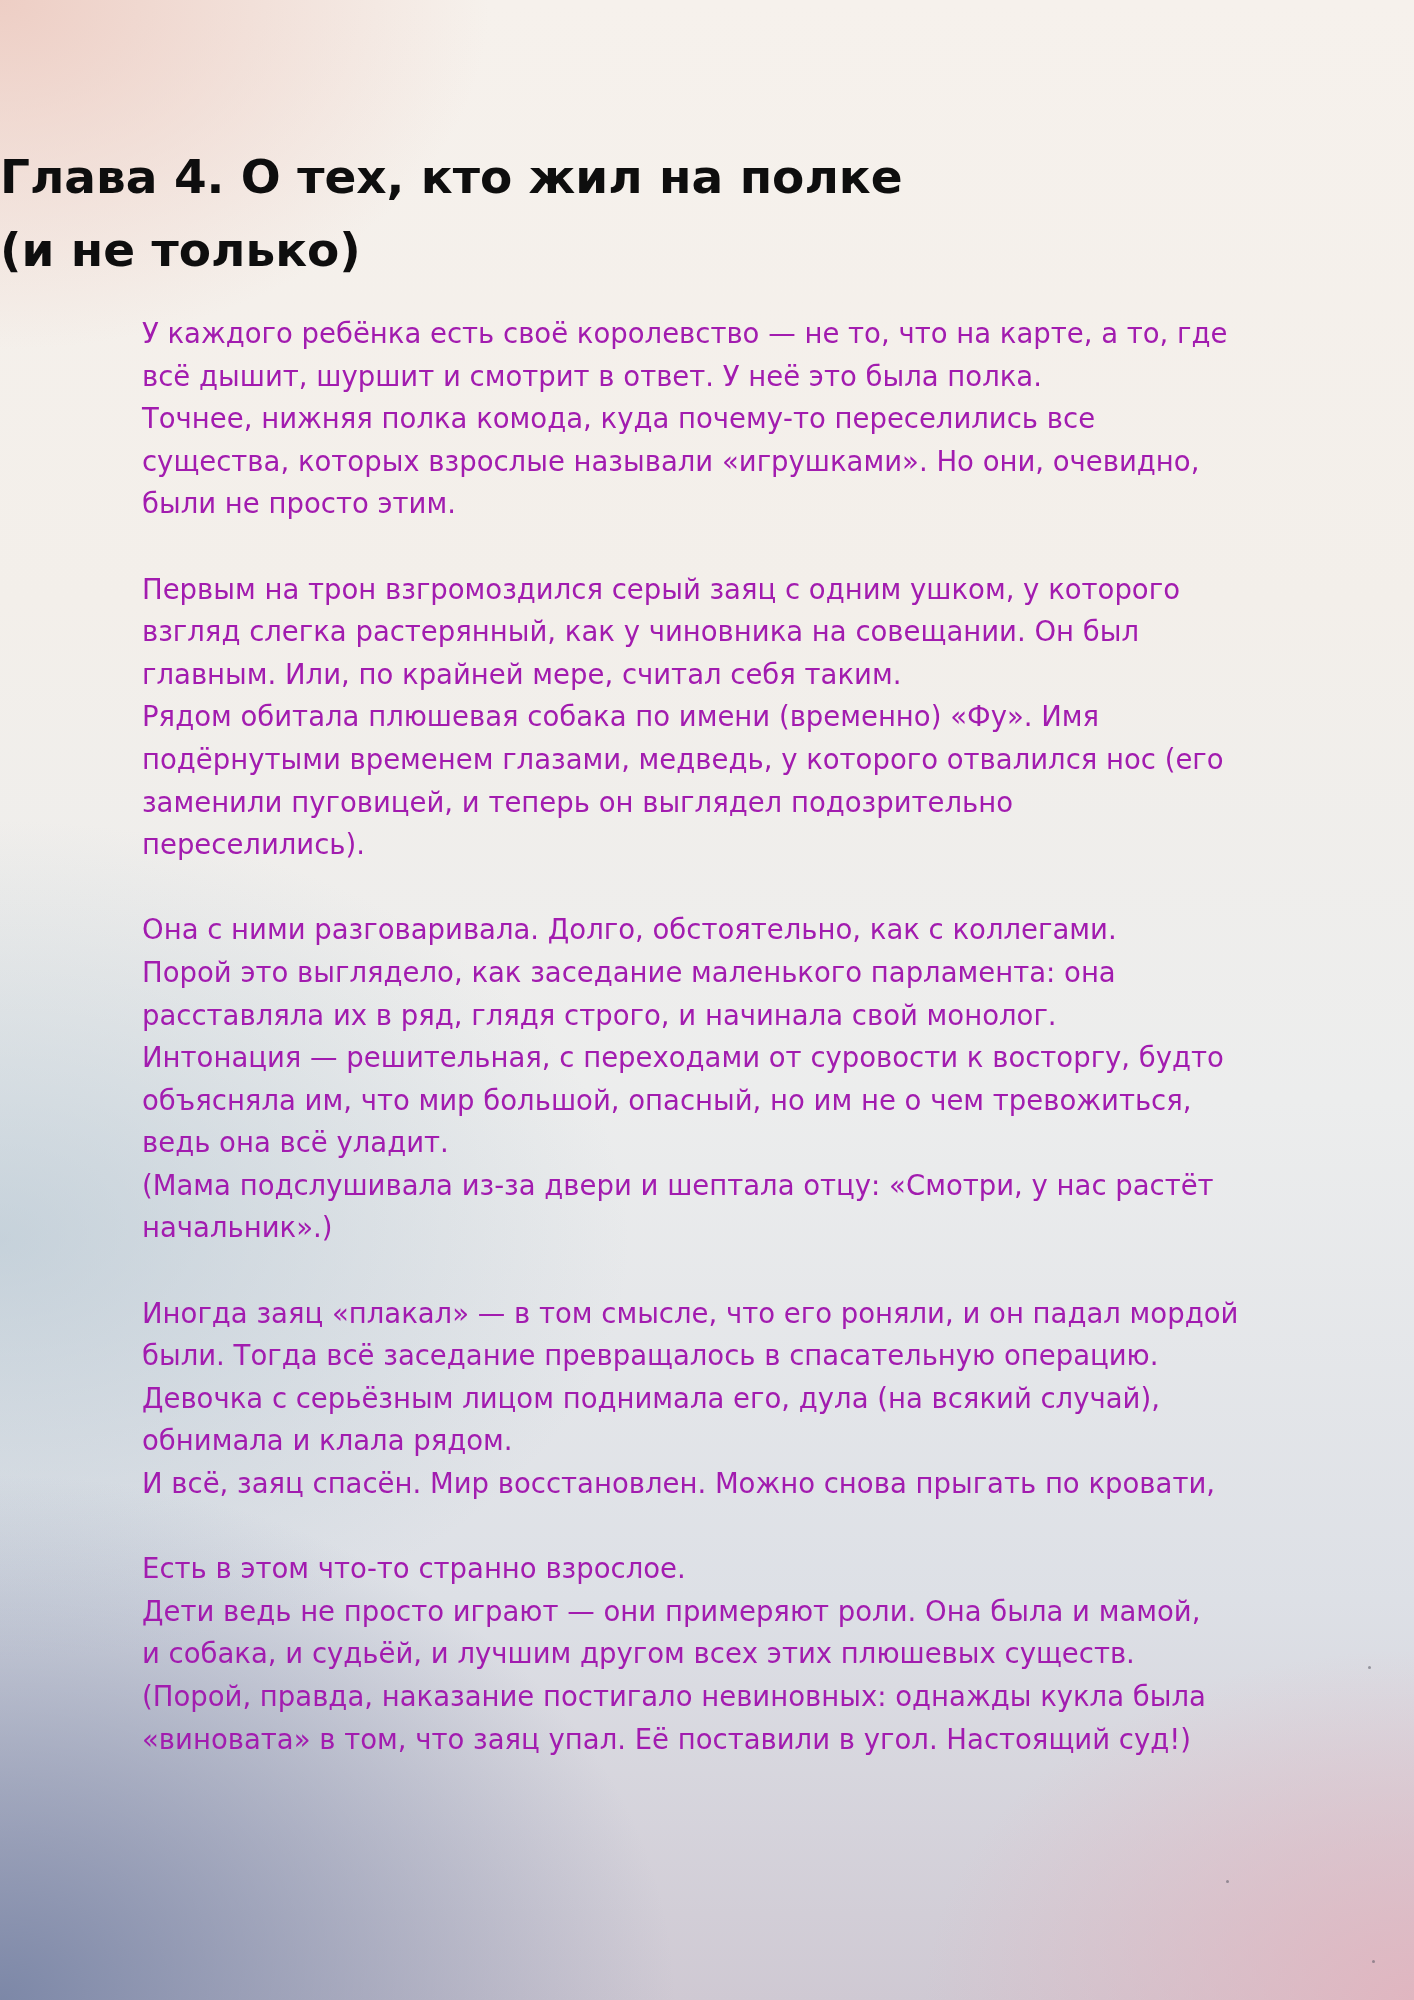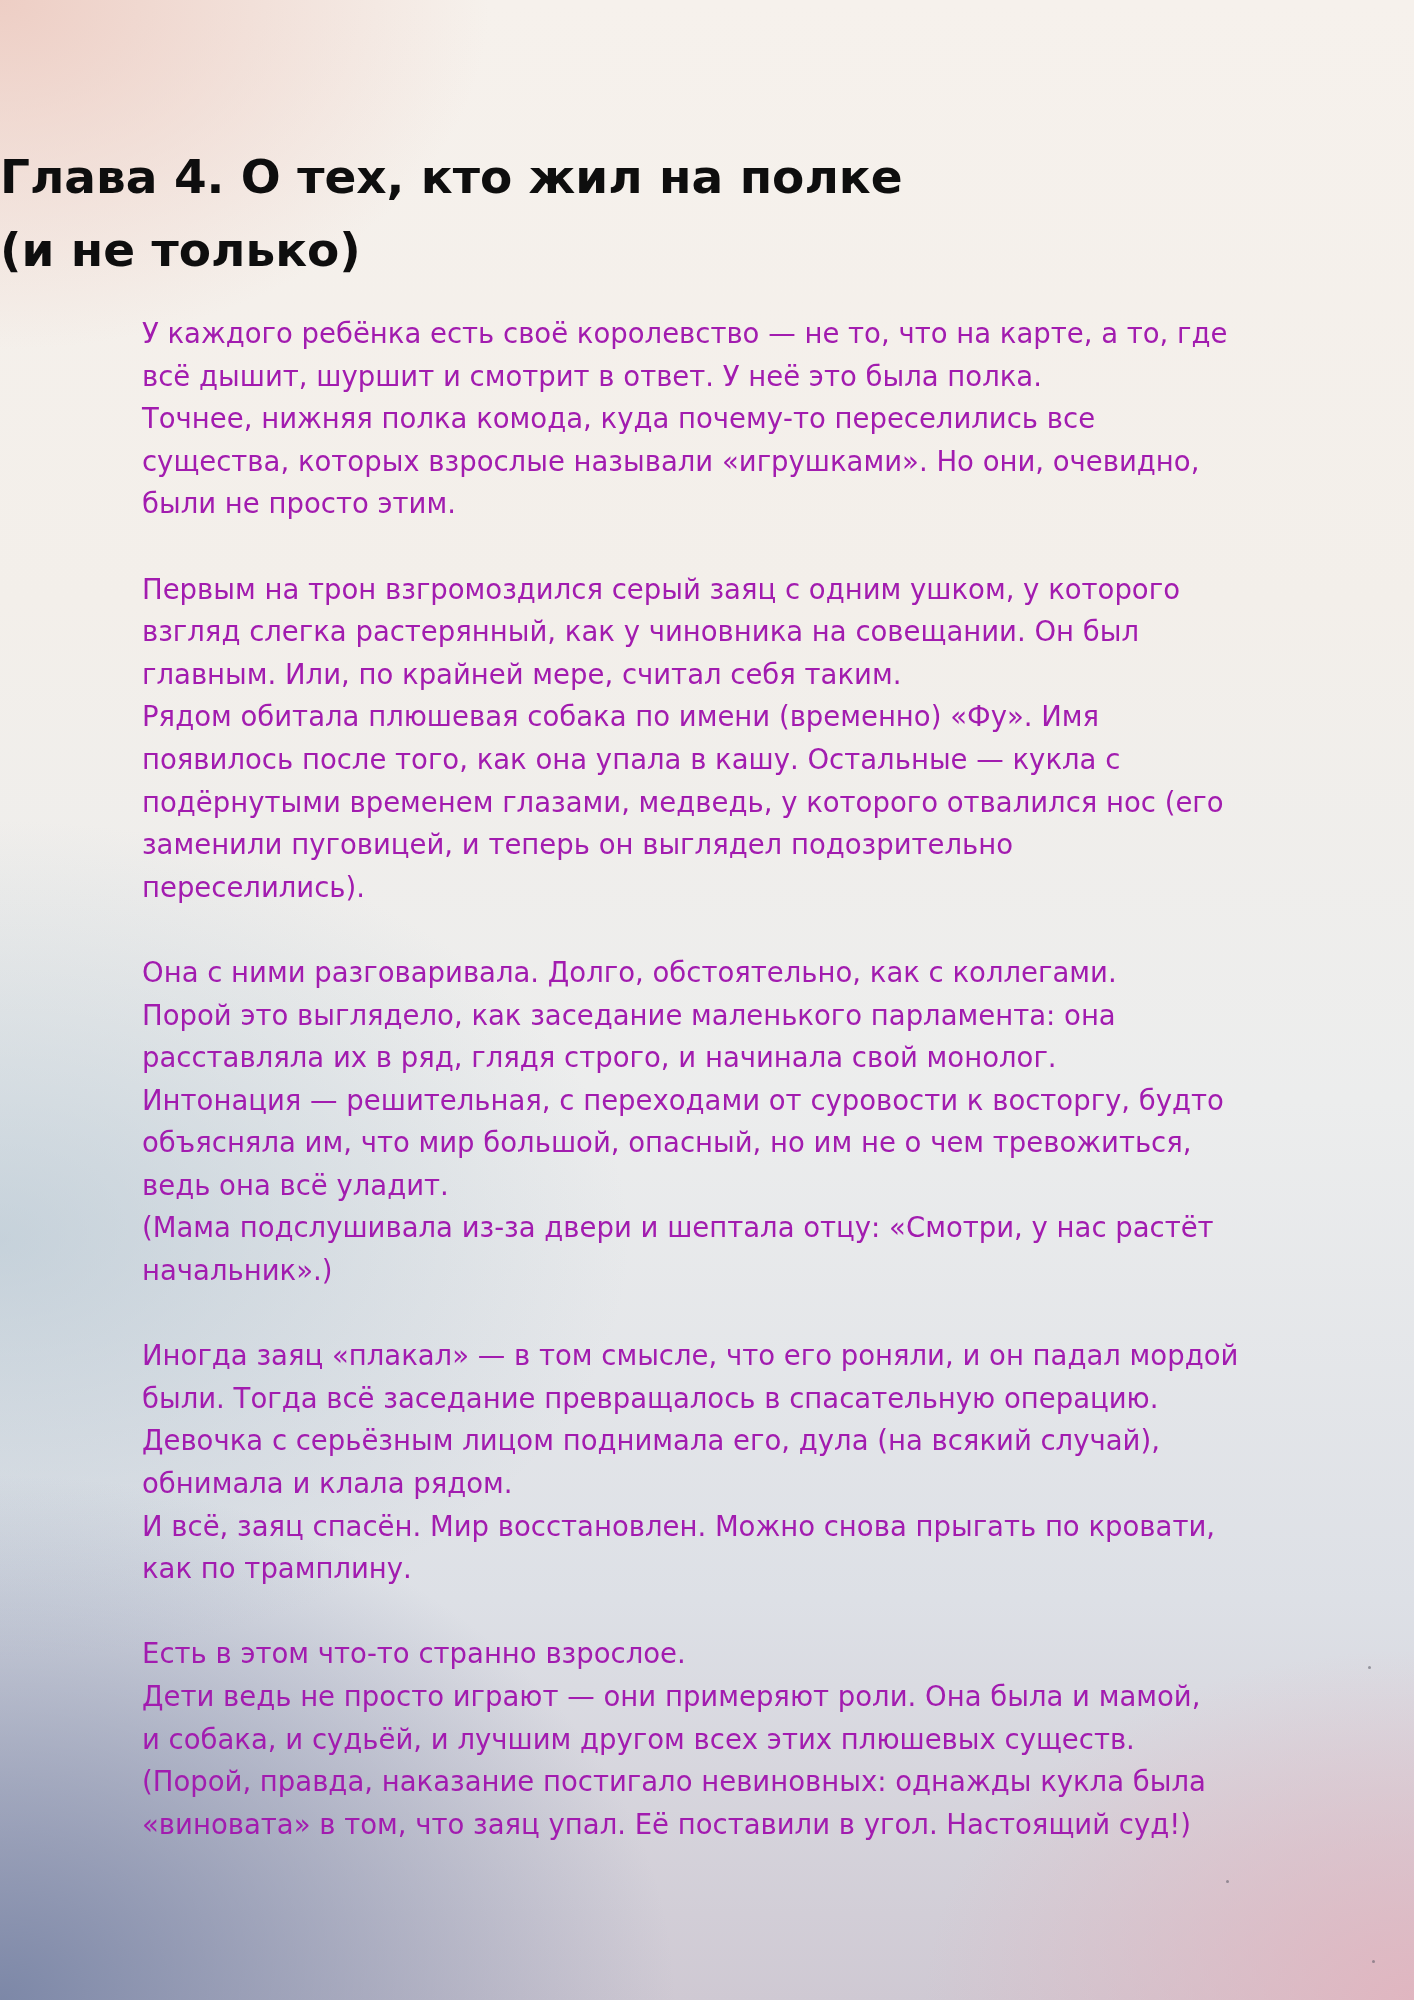--- a/index.html
+++ b/index.html
@@ -88,21 +88,20 @@
       <span class="line">существа, которых взрослые называли «игрушками». Но они, очевидно,</span>
       <span class="line">были не просто этим.</span>
     </div>
     <span class="gap"></span>
 
     <div>
       <span class="line">Первым на трон взгромоздился серый заяц с одним ушком, у которого</span>
       <span class="line">взгляд слегка растерянный, как у чиновника на совещании. Он был</span>
       <span class="line">главным. Или, по крайней мере, считал себя таким.</span>
       <span class="line">Рядом обитала плюшевая собака по имени (временно) «Фу». Имя</span>
-      <span class="line">появилось после того, как она упала в кашу. Остальные — кукла с</span>
       <span class="line">подёрнутыми временем глазами, медведь, у которого отвалился нос (его</span>
       <span class="line">заменили пуговицей, и теперь он выглядел подозрительно</span>
       <span class="line">переселились).</span>
     </div>
     <span class="gap"></span>
 
     <div>
       <span class="line">Она с ними разговаривала. Долго, обстоятельно, как с коллегами.</span>
       <span class="line">Порой это выглядело, как заседание маленького парламента: она</span>
       <span class="line">расставляла их в ряд, глядя строго, и начинала свой монолог.</span>
@@ -113,21 +112,20 @@
       <span class="line">начальник».)</span>
     </div>
     <span class="gap"></span>
 
     <div>
       <span class="line">Иногда заяц «плакал» — в том смысле, что его роняли, и он падал мордой</span>
       <span class="line">были. Тогда всё заседание превращалось в спасательную операцию.</span>
       <span class="line">Девочка с серьёзным лицом поднимала его, дула (на всякий случай),</span>
       <span class="line">обнимала и клала рядом.</span>
       <span class="line">И всё, заяц спасён. Мир восстановлен. Можно снова прыгать по кровати,</span>
-      <span class="line">как по трамплину.</span>
     </div>
     <span class="gap"></span>
 
     <div>
       <span class="line">Есть в этом что-то странно взрослое.</span>
       <span class="line">Дети ведь не просто играют — они примеряют роли. Она была и мамой,</span>
       <span class="line">и собака, и судьёй, и лучшим другом всех этих плюшевых существ.</span>
       <span class="line">(Порой, правда, наказание постигало невиновных: однажды кукла была</span>
       <span class="line">«виновата» в том, что заяц упал. Её поставили в угол. Настоящий суд!)</span>
     </div>

